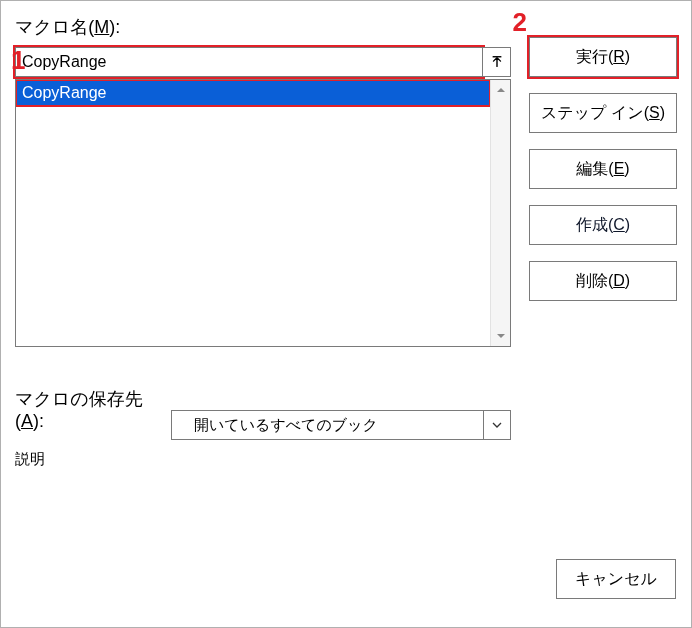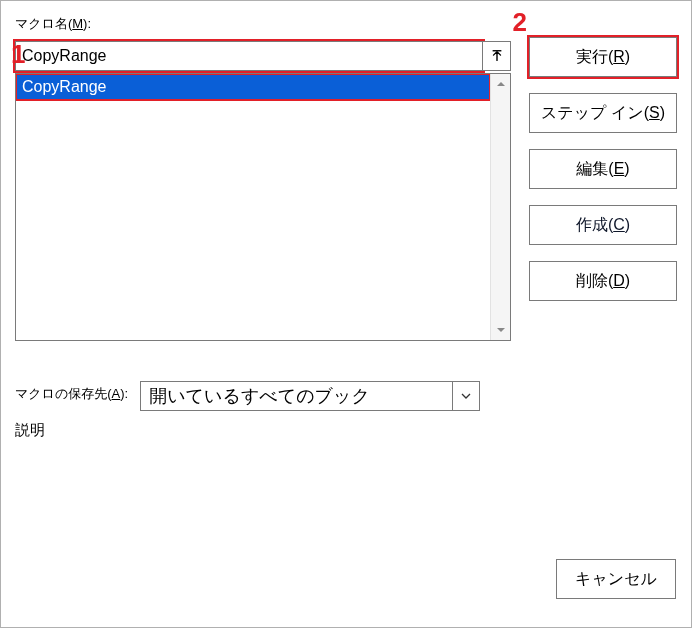--- a/index.html
+++ b/index.html
@@ -44,21 +44,21 @@
     flex: 1;
     display: flex;
     padding: 14px 14px 0 14px;
     gap: 18px;
   }
   .left {
     flex: 1;
     display: flex;
     flex-direction: column;
   }
-  .label { margin-bottom: 8px; font-size: 13px; }
+  .label { margin-bottom: 8px; font-size: 18px; }
   .underline { text-decoration: underline; }
   .name-row {
     display: flex;
     position: relative;
     margin-bottom: 2px;
   }
   .name-input {
     flex: 1;
     border: 1px solid #7a7a7a;
     height: 30px;
@@ -132,22 +132,22 @@
   }
   .combo {
     flex: 0 0 340px;
     display: flex;
   }
   .combo-input {
     flex: 1;
     height: 30px;
     border: 1px solid #7a7a7a;
     border-right: none;
-    padding: 0 8px;
-    font-size: 18px;
+    padding: 0 22px;
+    font-size: 15px;
     font-family: Liberation Mono, monospace;
     background: #fff;
   }
   .combo-btn {
     width: 28px; height: 30px;
     border: 1px solid #7a7a7a;
     background: #fff;
     display: flex; align-items: center; justify-content: center;
     cursor: pointer;
   }

